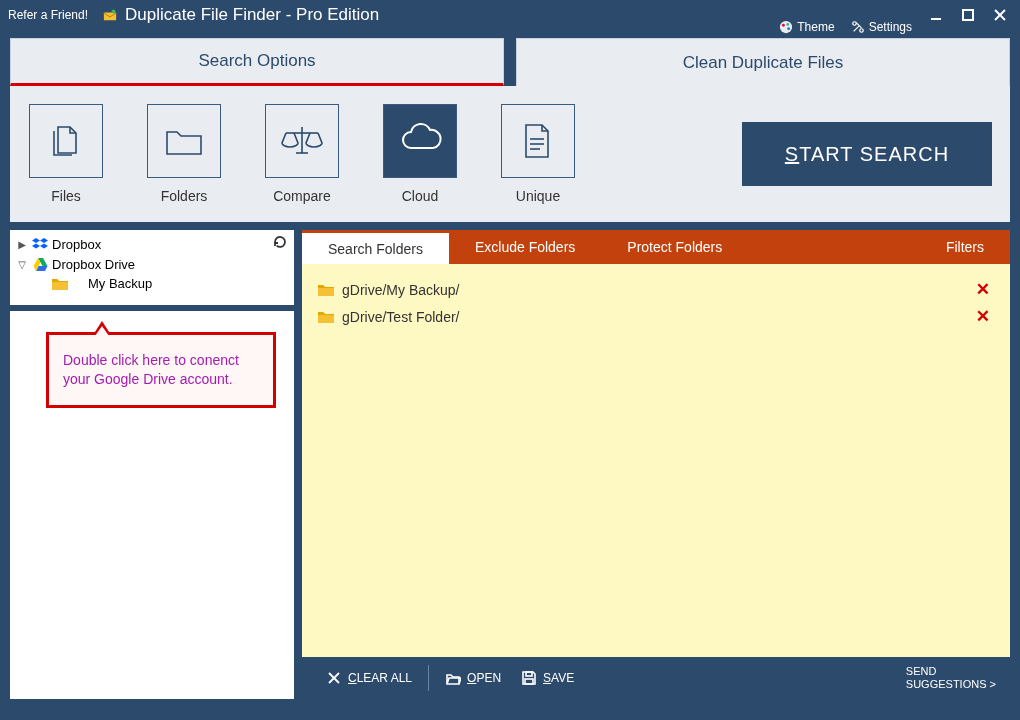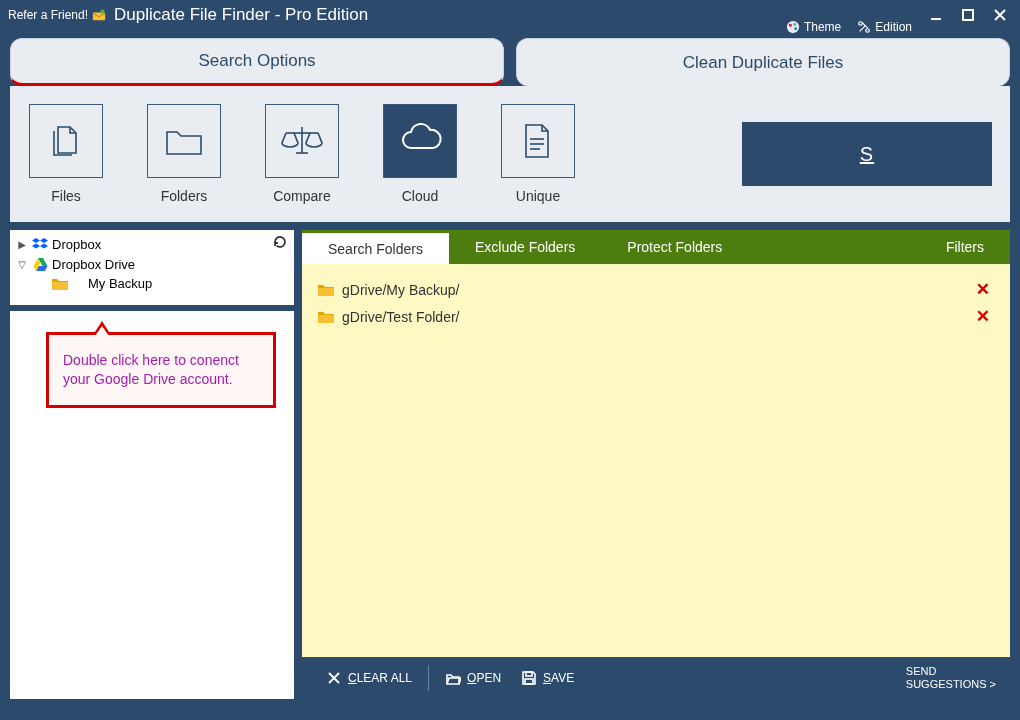--- a/index.html
+++ b/index.html
@@ -1,29 +1,29 @@
 <!DOCTYPE html>
 <html><head>
 <meta charset="utf-8">
 <style>
 * { margin:0; padding:0; box-sizing:border-box; font-family:"Segoe UI",Arial,sans-serif; }
 body { width:1020px; height:720px; background:#2c4a6b; overflow:hidden; position:relative; }
 
 
 .titlebar { height:30px; background:#2c4a6b; display:flex; align-items:center; color:#fff; font-size:12px; }
-.titlebar .refer { padding:0 8px; display:flex; align-items:center; gap:4px; }
+.titlebar .refer { padding:0 8px; display:flex; align-items:center; gap:15px; }
 .titlebar .refer-icon { width:14px; height:14px; }
 .titlebar .apptitle { flex:1; text-align:left; font-size:17px; }
 .titlebar .tb-right { display:flex; align-items:center; gap:4px; padding-right:6px; }
 .titlebar .tb-btn { display:flex; align-items:center; gap:4px; padding:4px 6px; cursor:pointer; color:#fff; font-size:12px;margin-top:24px; }
 .titlebar .winctrl { width:28px; height:26px; display:flex; align-items:center; justify-content:center; cursor:pointer; color:#fff; }
 
 
 .main-tabs { display:flex; gap:12px; padding:8px 10px 0 10px; }
-.main-tab { flex:1; background:#e9edf2; color:#2c4a6b; height:48px; display:flex; align-items:center; justify-content:center; font-size:17px; cursor:pointer; border-left:1px solid #c8d2df; border-top:1px solid #c8d2df; border-right:1px solid #c8d2df;border-radius:12px; }
+.main-tab { flex:1; background:#e9edf2; color:#2c4a6b; height:48px; display:flex; align-items:center; justify-content:center; font-size:17px; cursor:pointer; border-left:1px solid #c8d2df; border-top:1px solid #c8d2df; border-right:1px solid #c8d2df; }
 .main-tab.active { border-bottom:3px solid #d40000; }
 
 
 .tools-wrap { margin:0 10px 8px 10px; background:#e9edf2; padding:18px 18px; display:flex; align-items:center; }
 .tools { display:flex; gap:42px; }
 .tool { width:76px; display:flex; flex-direction:column; align-items:center; cursor:pointer; }
 .tool .tile { width:74px; height:74px; border:1px solid #3a5a80; display:flex; align-items:center; justify-content:center; background:#e9edf2; }
 .tool.selected .tile { background:#2c4a6b; }
 .tool .tlabel { margin-top:10px; font-size:14px; color:#333; }
 .tool svg { stroke:#2c4a6b; fill:none; }
@@ -44,21 +44,21 @@
 .refresh-icon { position:absolute; top:4px; right:6px; cursor:pointer; color:#333; }
 .sidebar-fill { flex:1; margin:6px 0 0 10px; background:#fff; }
 
 
 .callout { position:absolute; left:46px; top:332px; width:230px; background:#fff6f6; border:3px solid #d40000; padding:16px 14px; font-size:14px; color:#a21caf; line-height:1.35; }
 .callout::before { content:""; position:absolute; top:-14px; left:44px; width:0; height:0; border-left:9px solid transparent; border-right:9px solid transparent; border-bottom:14px solid #d40000; }
 .callout::after { content:""; position:absolute; top:-9px; left:46px; width:0; height:0; border-left:7px solid transparent; border-right:7px solid transparent; border-bottom:10px solid #fff6f6; }
 
 
 .content { flex:1; display:flex; flex-direction:column; margin-left:8px; margin-right:10px; }
-.subtabs { height:34px; background:#4d7c0f; display:flex; align-items:stretch; }
+.subtabs { height:34px; background:#c2410c; display:flex; align-items:stretch; }
 .subtab { padding:0 26px; color:#fff; font-size:14px; display:flex; align-items:center; cursor:pointer; }
 .subtab.active { background:#fff; color:#333; margin-top:3px; }
 .subtab-spacer { flex:1; }
 .list-panel { flex:1; background:#fef9c3; padding:12px 16px; font-size:14px; color:#333; overflow:auto; }
 .list-row { display:flex; align-items:center; padding:3px 0; }
 .folder-icon { width:16px; height:13px; margin-right:8px; }
 .list-row .del { margin-left:auto; color:#d40000; font-weight:bold; font-size:17px; cursor:pointer; padding:0 4px; }
 
 
 .footer { height:42px; background:#2c4a6b; display:flex; align-items:center; color:#fff; font-size:12px; padding:8px 14px; }
@@ -89,21 +89,21 @@
           <circle cx="11" cy="10" r="1.6" fill="#27c"></circle>
         </svg>
       <span>Theme</span>
     </div>
     <div class="tb-btn">
       <svg width="14" height="14" viewBox="0 0 16 16" stroke="#fff" fill="none" stroke-width="1.4">
           <path d="M3 13 L9 7 M6 3 L12 9"></path>
           <circle cx="4" cy="4" r="2"></circle>
           <circle cx="12" cy="12" r="2"></circle>
         </svg>
-      <span>Edition</span>
+      <span>Settings</span>
     </div>
     <div class="winctrl">
       <svg width="12" height="12" viewBox="0 0 12 12">
           <line x1="1" y1="10" x2="11" y2="10" stroke="#fff" stroke-width="2"></line>
         </svg>
     </div>
     <div class="winctrl">
       <svg width="12" height="12" viewBox="0 0 12 12">
           <rect x="1" y="1" width="10" height="10" stroke="#fff" fill="none" stroke-width="2"></rect>
         </svg>
@@ -170,20 +170,21 @@
             <line x1="12" y1="20" x2="26" y2="20"></line>
             <line x1="12" y1="25" x2="26" y2="25"></line>
             <line x1="12" y1="30" x2="22" y2="30"></line>
           </svg>
         </div>
       <div class="tlabel">Unique</div>
     </div>
   </div>
   <div class="start-btn">
     <span class="ul">S</span>
+      <span>TART SEARCH</span>
   </div>
 </div>
 
 <div class="body-split">
   <div class="sidebar">
     <div class="tree-panel">
       <div class="refresh-icon">
         <svg width="16" height="16" viewBox="0 0 16 16" fill="none" stroke="#333" stroke-width="1.8">
             <path d="M3 8 a5 5 0 1 1 1.6 3.6"></path>
             <path d="M3 12 v-3 h3"></path>

